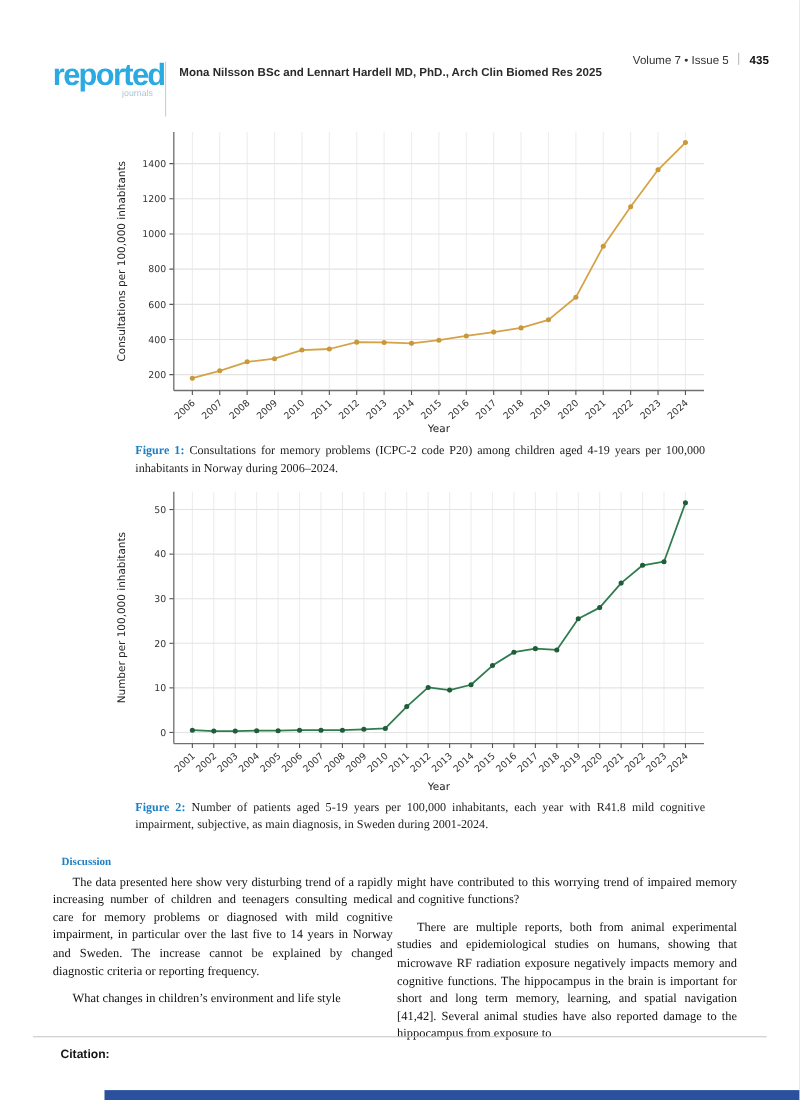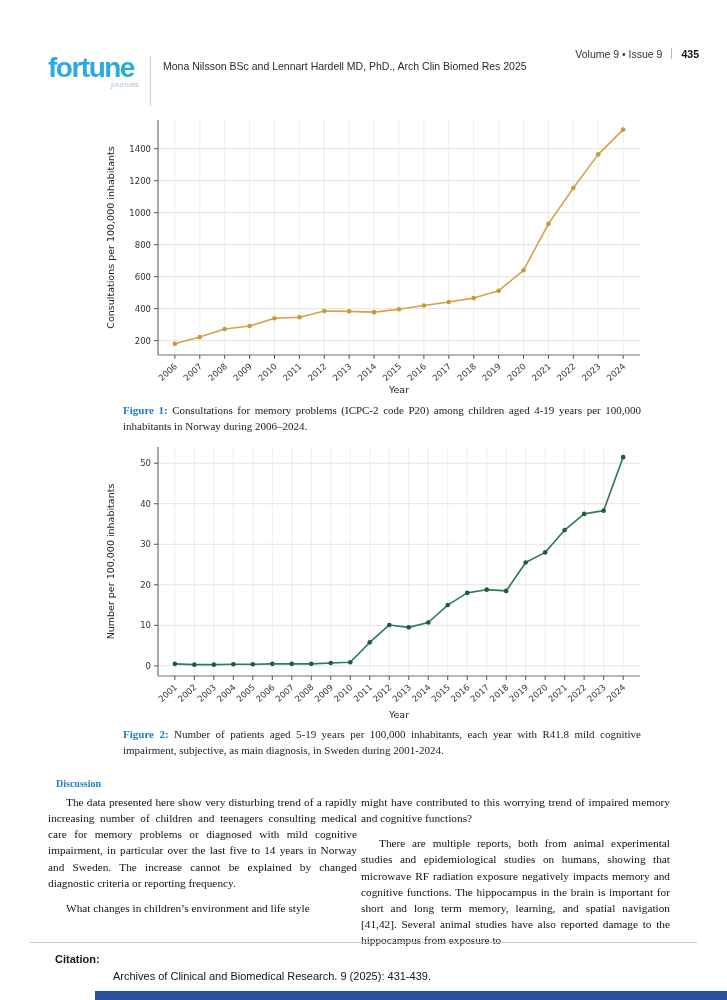--- a/index.html
+++ b/index.html
@@ -8,21 +8,21 @@
         box-shadow:0 0 6px rgba(0,0,0,.25);}
   
   .logo-block{position:absolute;left:48px;top:54px;width:95px;}
   .logo-text{font-family:"Liberation Sans",sans-serif;font-weight:bold;font-size:28px;
              color:var(--brand,#2baae2);letter-spacing:-1.5px;line-height:1;}
   .logo-sub{font-family:Liberation Sans, sans-serif;font-size:8px;color:#a9c7da;
             text-align:right;margin-top:-2px;padding-right:4px;}
   .header-divider{position:absolute;left:150px;top:56px;width:1px;height:50px;background:#cfcfcf;}
   .header-meta{position:absolute;left:163px;top:60px;width:400px;
                font-family:"Liberation Sans",sans-serif;font-size:10.5px;color:#222;}
-  .author-line{font-weight:normal;color:#2b2b2b;}
+  .author-line{font-weight:bold;color:#2b2b2b;}
   .doi-line{margin-top:3px;font-weight:bold;color:#2b2b2b;}
   .doi-link{color:var(--link,#3aa2da);text-decoration:none;font-weight:bold;cursor:pointer;}
   .issue-info{position:absolute;right:28px;top:48px;font-family:"Liberation Sans",sans-serif;
               font-size:10.5px;color:#333;}
   .issue-info .sep{display:inline-block;width:1px;height:11px;background:#bbb;
                    margin:0 9px 0 9px;vertical-align:-1px;}
   .issue-info .pagenum{font-weight:bold;color:#111;}
   
   .chart-svg{position:absolute;background:#fff;}
   svg text{font-family:"DejaVu Sans",sans-serif;}
@@ -46,29 +46,29 @@
   .cit-label{position:absolute;left:0;top:0;font-weight:bold;}
   .bottom-bar{position:absolute;left:95px;top:991px;width:632px;height:9px;
               background:var(--banner,#2a509e);}
 </style>
 </head>
 <body>
 
 <div class="page" style="--brand: #2baae2; --link: #3aa2da; --heading: #1b7fc4; --banner: #2a509e;">
 
   <div class="logo-block">
-    <div class="logo-text">fortune</div>
+    <div class="logo-text">reported</div>
     <div class="logo-sub">journals</div>
   </div>
   <div class="header-divider"></div>
   <div class="header-meta">
     <div class="author-line">Mona Nilsson BSc and Lennart Hardell MD, PhD., Arch Clin Biomed Res 2025</div>
   </div>
   <div class="issue-info">
-    <span>Volume 9 • Issue 9</span><span class="sep"></span><span class="pagenum">435</span>
+    <span>Volume 7 • Issue 5</span><span class="sep"></span><span class="pagenum">435</span>
   </div>
 
   <svg class="chart-svg" style="left:100px;top:112px;" width="550" height="285">
       <line x1="74.87" y1="8" x2="74.87" y2="243" stroke="#ededed" stroke-width="1"></line>
       <line x1="99.77333333333334" y1="8" x2="99.77333333333334" y2="243" stroke="#ededed" stroke-width="1"></line>
       <line x1="124.67666666666668" y1="8" x2="124.67666666666668" y2="243" stroke="#ededed" stroke-width="1"></line>
       <line x1="149.57999999999998" y1="8" x2="149.57999999999998" y2="243" stroke="#ededed" stroke-width="1"></line>
       <line x1="174.48333333333335" y1="8" x2="174.48333333333335" y2="243" stroke="#ededed" stroke-width="1"></line>
       <line x1="199.38666666666666" y1="8" x2="199.38666666666666" y2="243" stroke="#ededed" stroke-width="1"></line>
       <line x1="224.29" y1="8" x2="224.29" y2="243" stroke="#ededed" stroke-width="1"></line>
@@ -308,17 +308,16 @@
     <div class="disc-col">
       <p>might have contributed to this worrying trend of impaired memory and cognitive functions?</p>
       <p class="indent">There are multiple reports, both from animal experimental studies and epidemiological studies on humans, showing that microwave RF radiation exposure negatively impacts memory and cognitive functions. The hippocampus in the brain is important for short and long term memory, learning, and spatial navigation [41,42]. Several animal studies have also reported damage to the hippocampus from exposure to</p>
     </div>
   </div>
 
   <hr class="footer-rule">
   <div class="citation">
     <span class="cit-label">Citation:</span>
     <br>
-    <span>Archives of Clinical and Biomedical Research. 9 (2025): 431-439.</span>
   </div>
   <div class="bottom-bar"></div>
 
 </div>
 
 </body></html>

